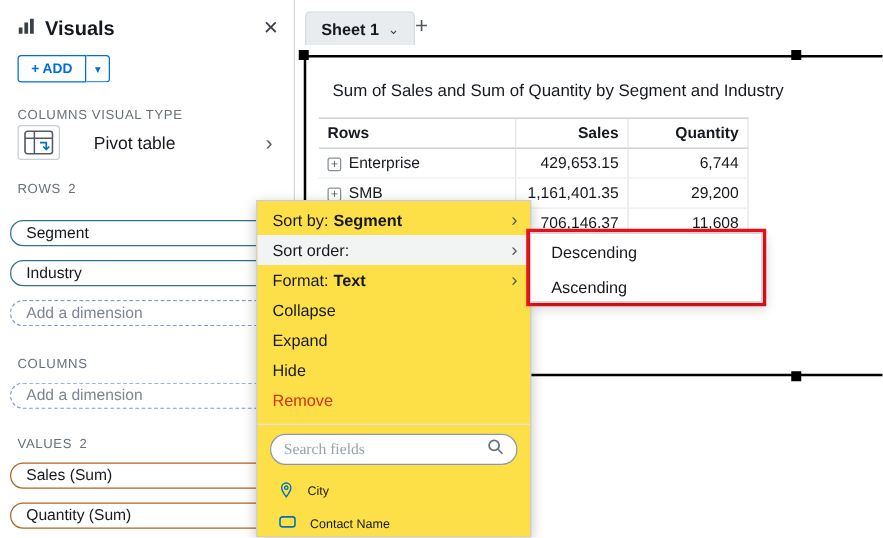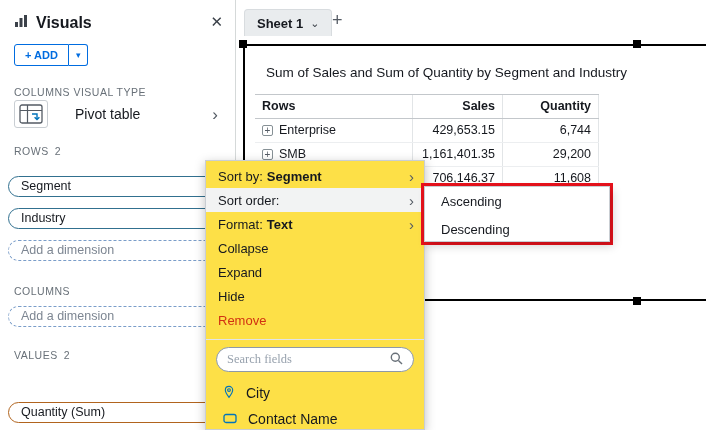--- a/index.html
+++ b/index.html
@@ -48,21 +48,21 @@
   .ctx { position:absolute; left:205px; top:160px; width:220px; height:270px; background:#fde047; border:1px solid #c9ced3; box-shadow:0 3px 10px rgba(0,0,0,.25); z-index:10; padding-top:3px; }
   .ctx-item { height:24px; display:flex; align-items:center; padding:0 12px; font-size:13px; position:relative; cursor:pointer; }
   .ctx-item.active { background:#f2f3f3; }
   .ctx-item .bold { font-weight:700; margin-left:4px; }
   .ctx-item .chev { position:absolute; right:10px; color:#545b64; font-size:15px; line-height:1; }
   .ctx-item.danger { color:#d13212; }
   .ctx-divider { height:1px; background:#e1e4e7; margin:7px 0; }
   .search { margin:3px 10px 8px 10px; height:25px; border:1px solid #8d99a8; border-radius:13px; display:flex; align-items:center; padding:0 10px; background:#fff; }
   .search input { border:none; outline:none; flex:1; font-size:12.5px; color:#16191f; font-family:Liberation Serif, serif; background:transparent; }
   .search input::placeholder { color:#98a2ae; }
-  .field-item { height:26px; display:flex; align-items:center; gap:11px; padding:0 17px; font-size:14px; cursor:pointer; }
+  .field-item { height:26px; display:flex; align-items:center; gap:11px; padding:0 17px; font-size:10px; cursor:pointer; }
 
   
   .red-box { position:absolute; left:421px; top:183px; width:192px; height:62px; border:3px solid #e8121c; z-index:12; }
   .submenu { position:absolute; inset:0; background:#fff; border:1px solid #c9ced3; box-shadow:3px 4px 9px rgba(0,0,0,.18); }
   .sub-item { height:28px; display:flex; align-items:center; padding:0 16px; font-size:13px; cursor:pointer; }
 </style>
 </head>
 <body>
 
 <div class="sidebar">
@@ -104,20 +104,21 @@
   <div class="pill dim" style="top:176px">Segment</div>
   <div class="pill dim" style="top:208px">Industry</div>
   <div class="pill placeholder" style="top:240px">Add a dimension</div>
 
   <div class="section-label" style="top:285px">COLUMNS</div>
   <div class="pill placeholder" style="top:306px">Add a dimension</div>
 
   <div class="section-label" style="top:349px">
     <span>VALUES</span><span class="count">2</span>
   </div>
+  <div class="pill measure" style="top:370px">Sales (Sum)</div>
   <div class="pill measure" style="top:402px">Quantity (Sum)</div>
 </div>
 
 <div class="sheet-tab">
   <span>Sheet 1</span>
   <span class="tab-caret">⌄</span>
 </div>
 <span class="tab-add">+</span>
 
 <div class="visual-frame"></div>
@@ -207,16 +208,16 @@
       <svg width="14" height="11" viewBox="0 0 14 11" fill="none" stroke="#0073bb" stroke-width="1.3">
           <rect x="1" y="1.5" width="12" height="8" rx="2"></rect>
         </svg>
     </span>
     <span>Contact Name</span>
   </div>
 </div>
 
 <div class="red-box">
   <div class="submenu">
+    <div class="sub-item">Descending</div>
     <div class="sub-item">Ascending</div>
-    <div class="sub-item">Descending</div>
   </div>
 </div>
 
 </body></html>

